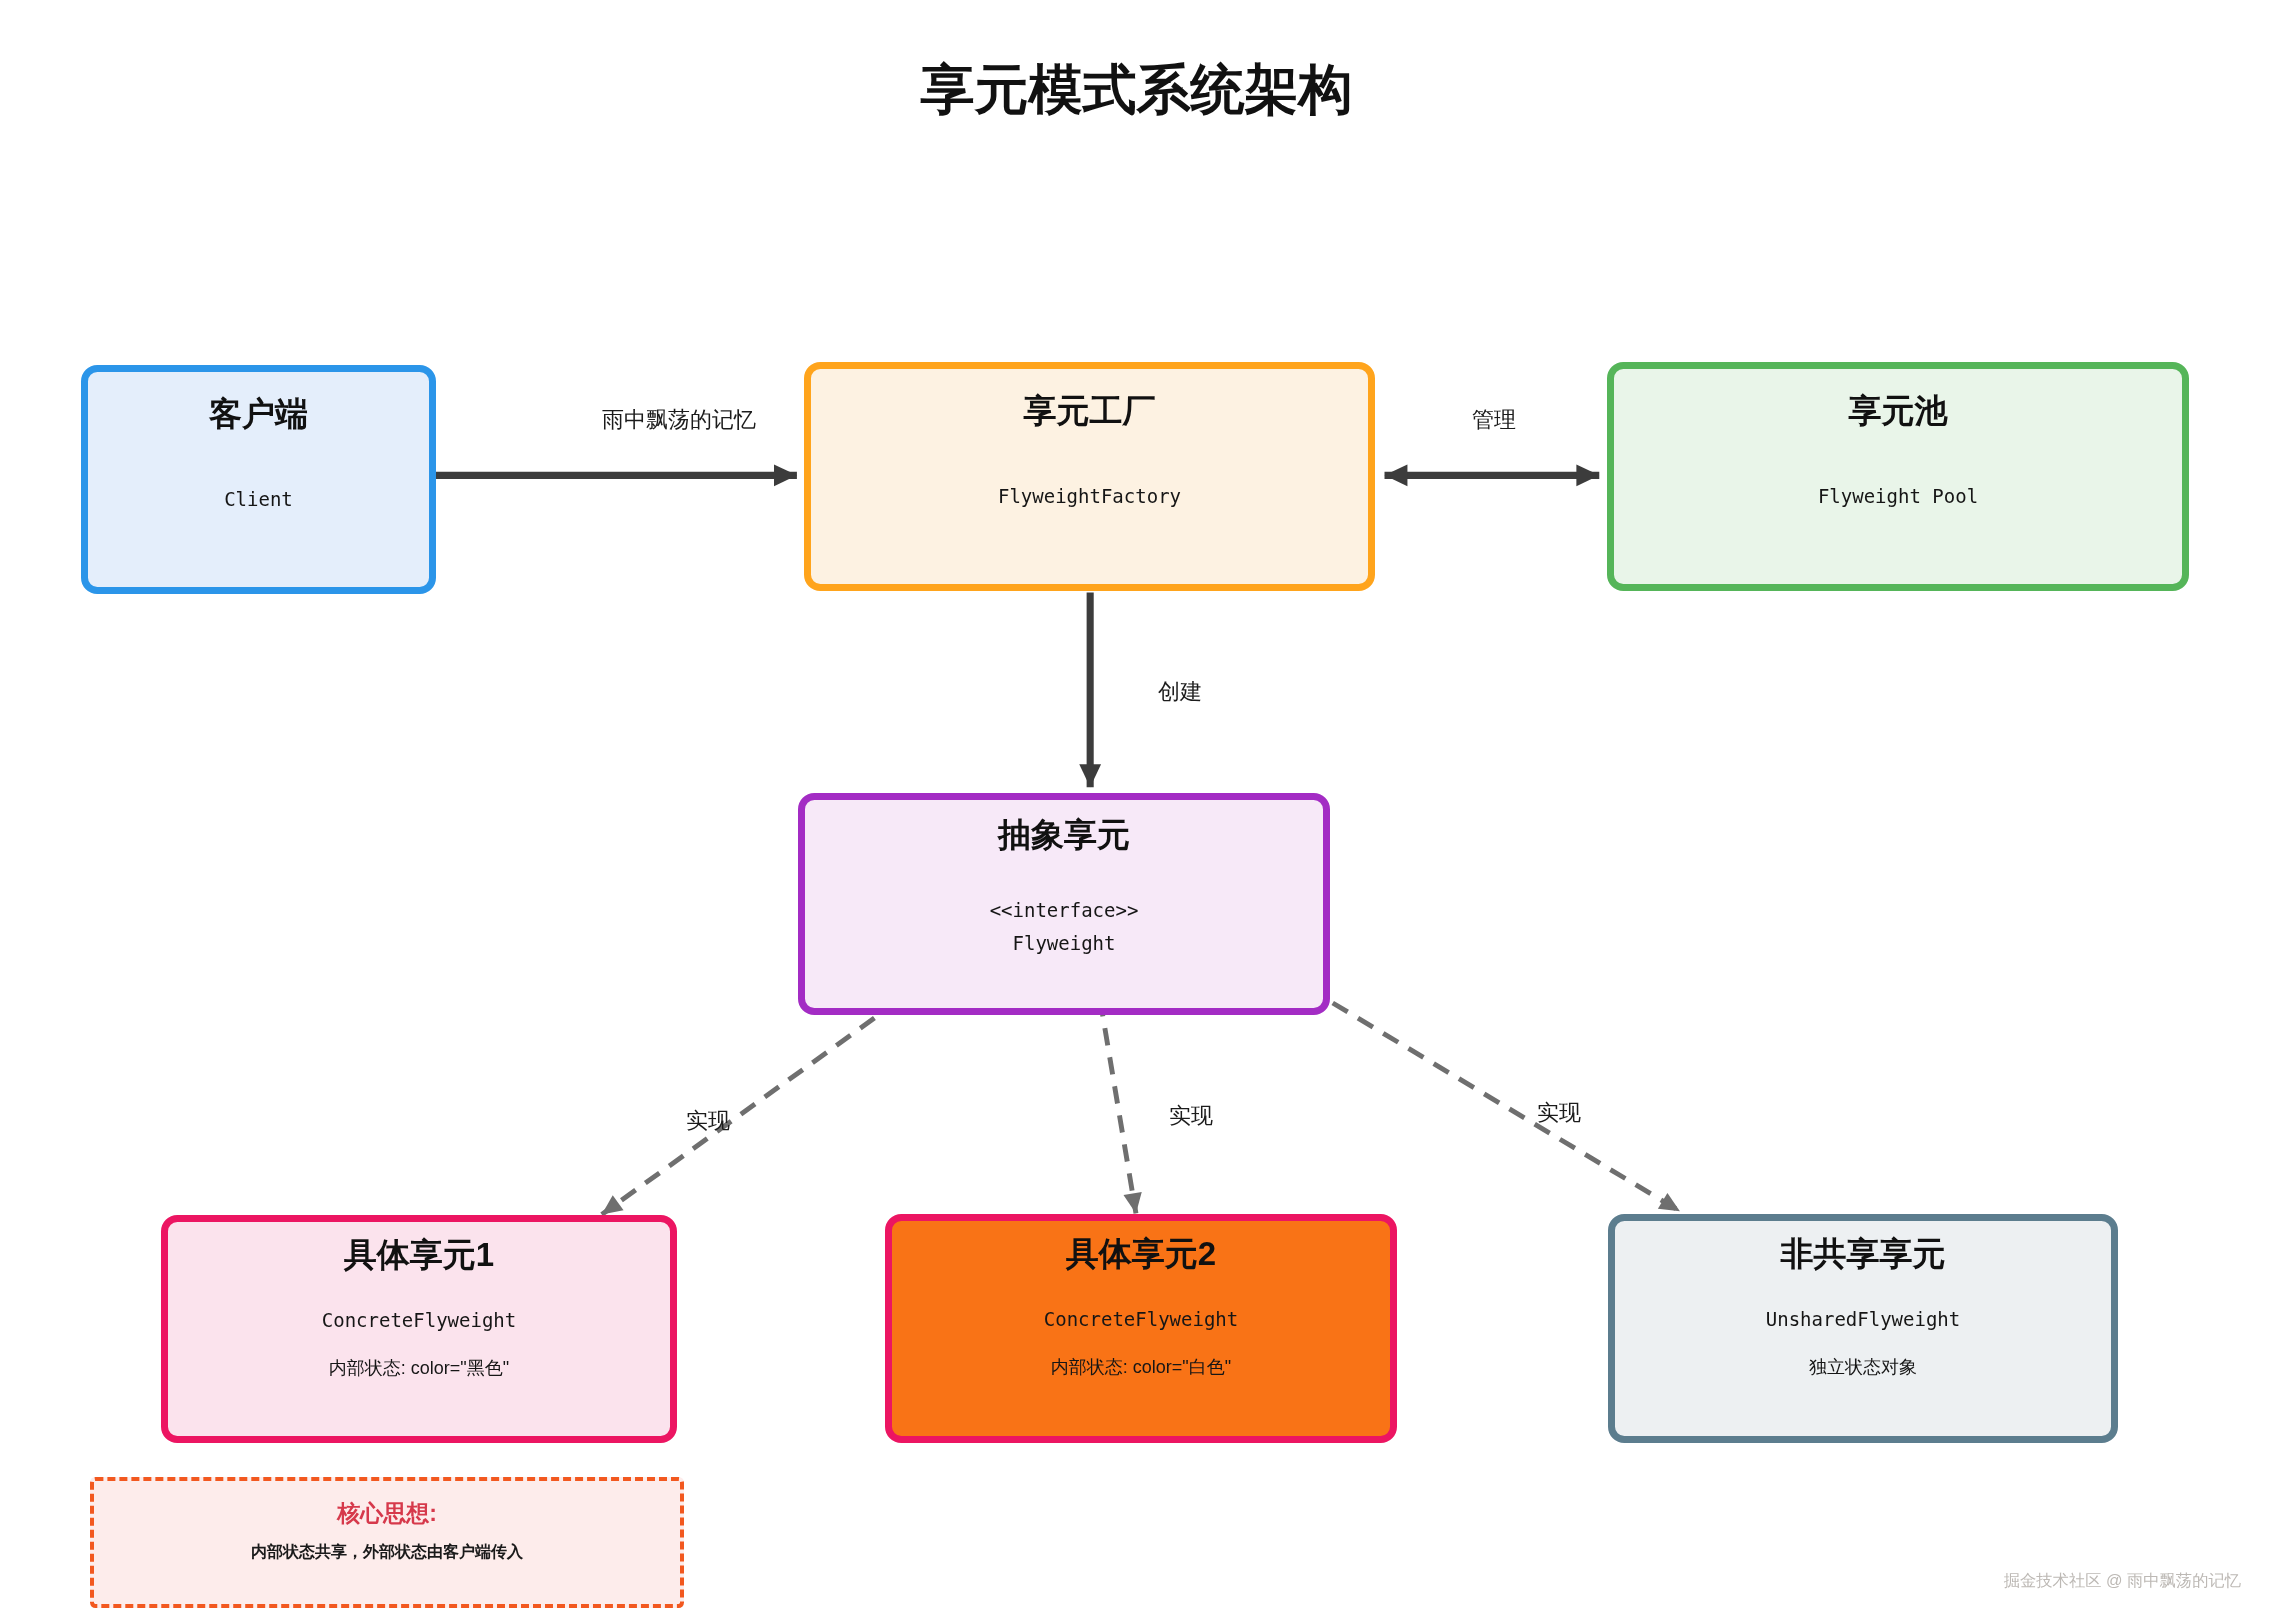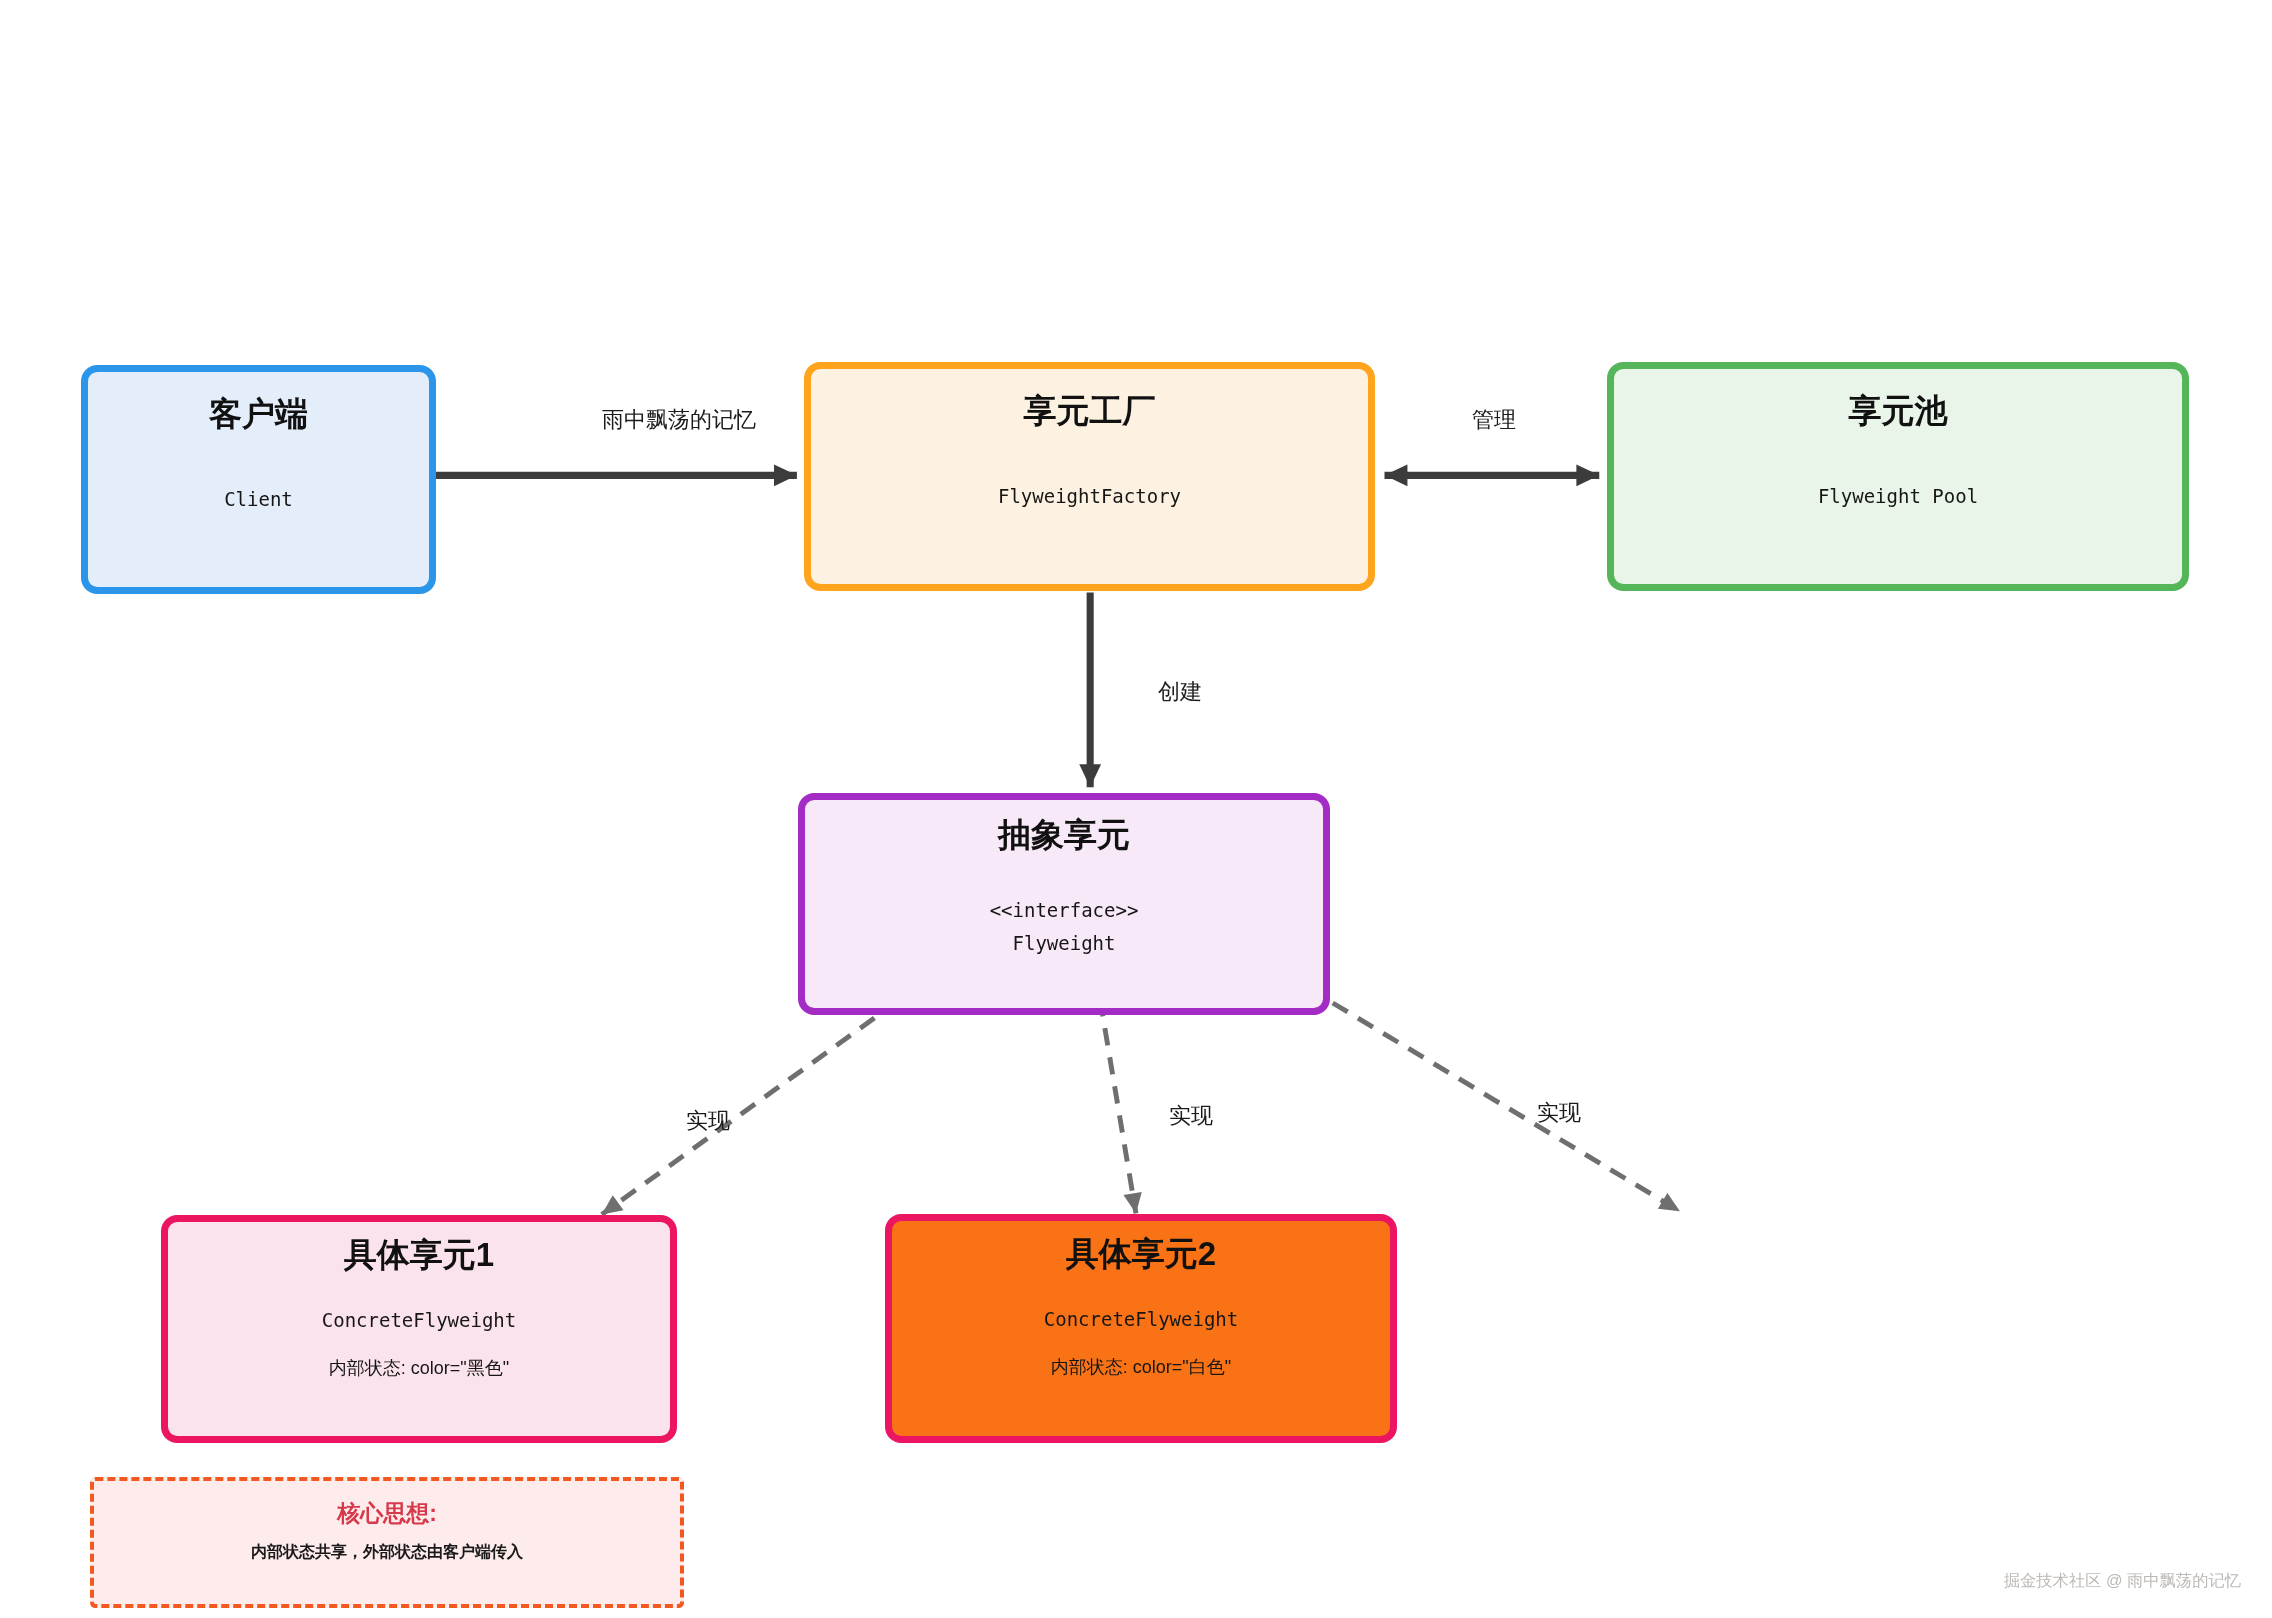--- a/index.html
+++ b/index.html
@@ -62,20 +62,21 @@
     position:absolute;right:32px;top:1570px;
     font-size:16.3px;color:#bdb9b5;white-space:nowrap;
     text-shadow:1.1px 1.1px 0.5px #ffffff;
   }
 </style>
 </head>
 <body>
 
 <div class="canvas">
 
+  <div class="diagram-title">享元模式系统架构</div>
 
   <svg class="edges-layer" width="2273" height="1619" viewBox="0 0 4170 2970">
     <defs>
       <marker id="ah-dark" markerUnits="userSpaceOnUse" markerWidth="56" markerHeight="52" refX="46" refY="24" orient="auto-start-reverse" overflow="visible">
         <path d="M4,4 L46,24 L4,44 Z" fill="#3c3c3c"></path>
       </marker>
       <marker id="ah-gray" markerUnits="userSpaceOnUse" markerWidth="48" markerHeight="44" refX="40" refY="20" orient="auto" overflow="visible">
         <path d="M3,3 L40,20 L3,37 Z" fill="#6f6f6f"></path>
       </marker>
     </defs>
@@ -113,20 +114,25 @@
     <div class="box-sub">ConcreteFlyweight</div>
     <div class="box-detail">内部状态: color="黑色"</div>
   </div>
 
   <div class="node node-concrete2 three-line">
     <div class="box-title">具体享元2</div>
     <div class="box-sub">ConcreteFlyweight</div>
     <div class="box-detail">内部状态: color="白色"</div>
   </div>
 
+  <div class="node node-unshared three-line">
+    <div class="box-title">非共享享元</div>
+    <div class="box-sub">UnsharedFlyweight</div>
+    <div class="box-detail">独立状态对象</div>
+  </div>
 
   <div class="edge-label" style="left:679px;top:420px;">雨中飘荡的记忆</div>
   <div class="edge-label" style="left:1494px;top:420px;">管理</div>
   <div class="edge-label" style="left:1180px;top:692px;">创建</div>
   <div class="edge-label" style="left:708px;top:1121px;">实现</div>
   <div class="edge-label" style="left:1191px;top:1116px;">实现</div>
   <div class="edge-label" style="left:1559px;top:1113px;">实现</div>
 
   <div class="note">
     <div class="note-title">核心思想:</div>

